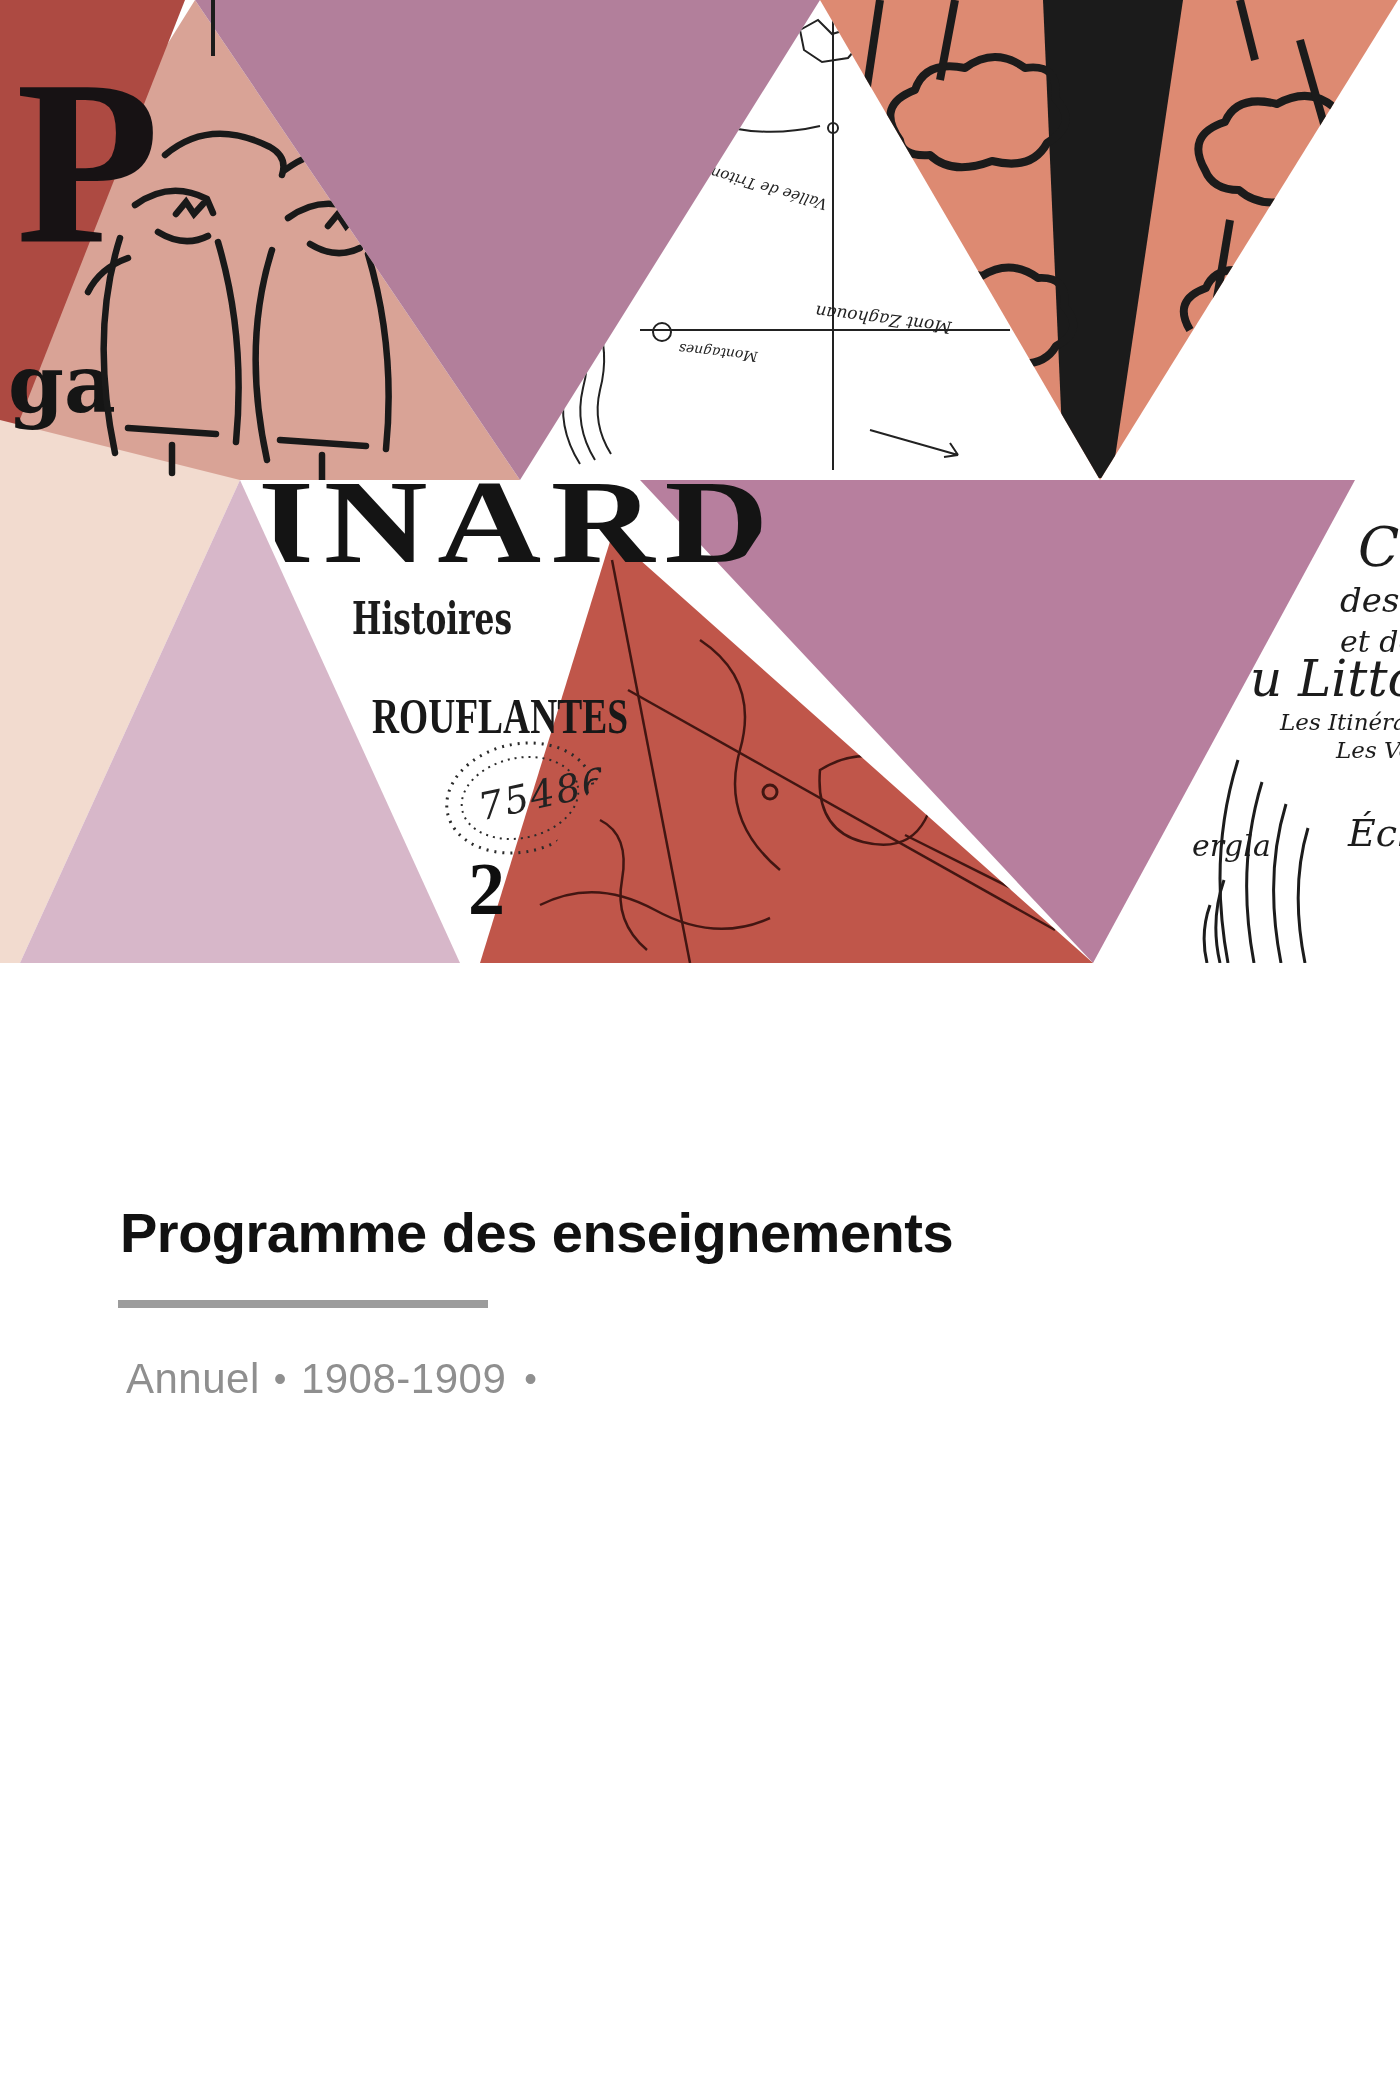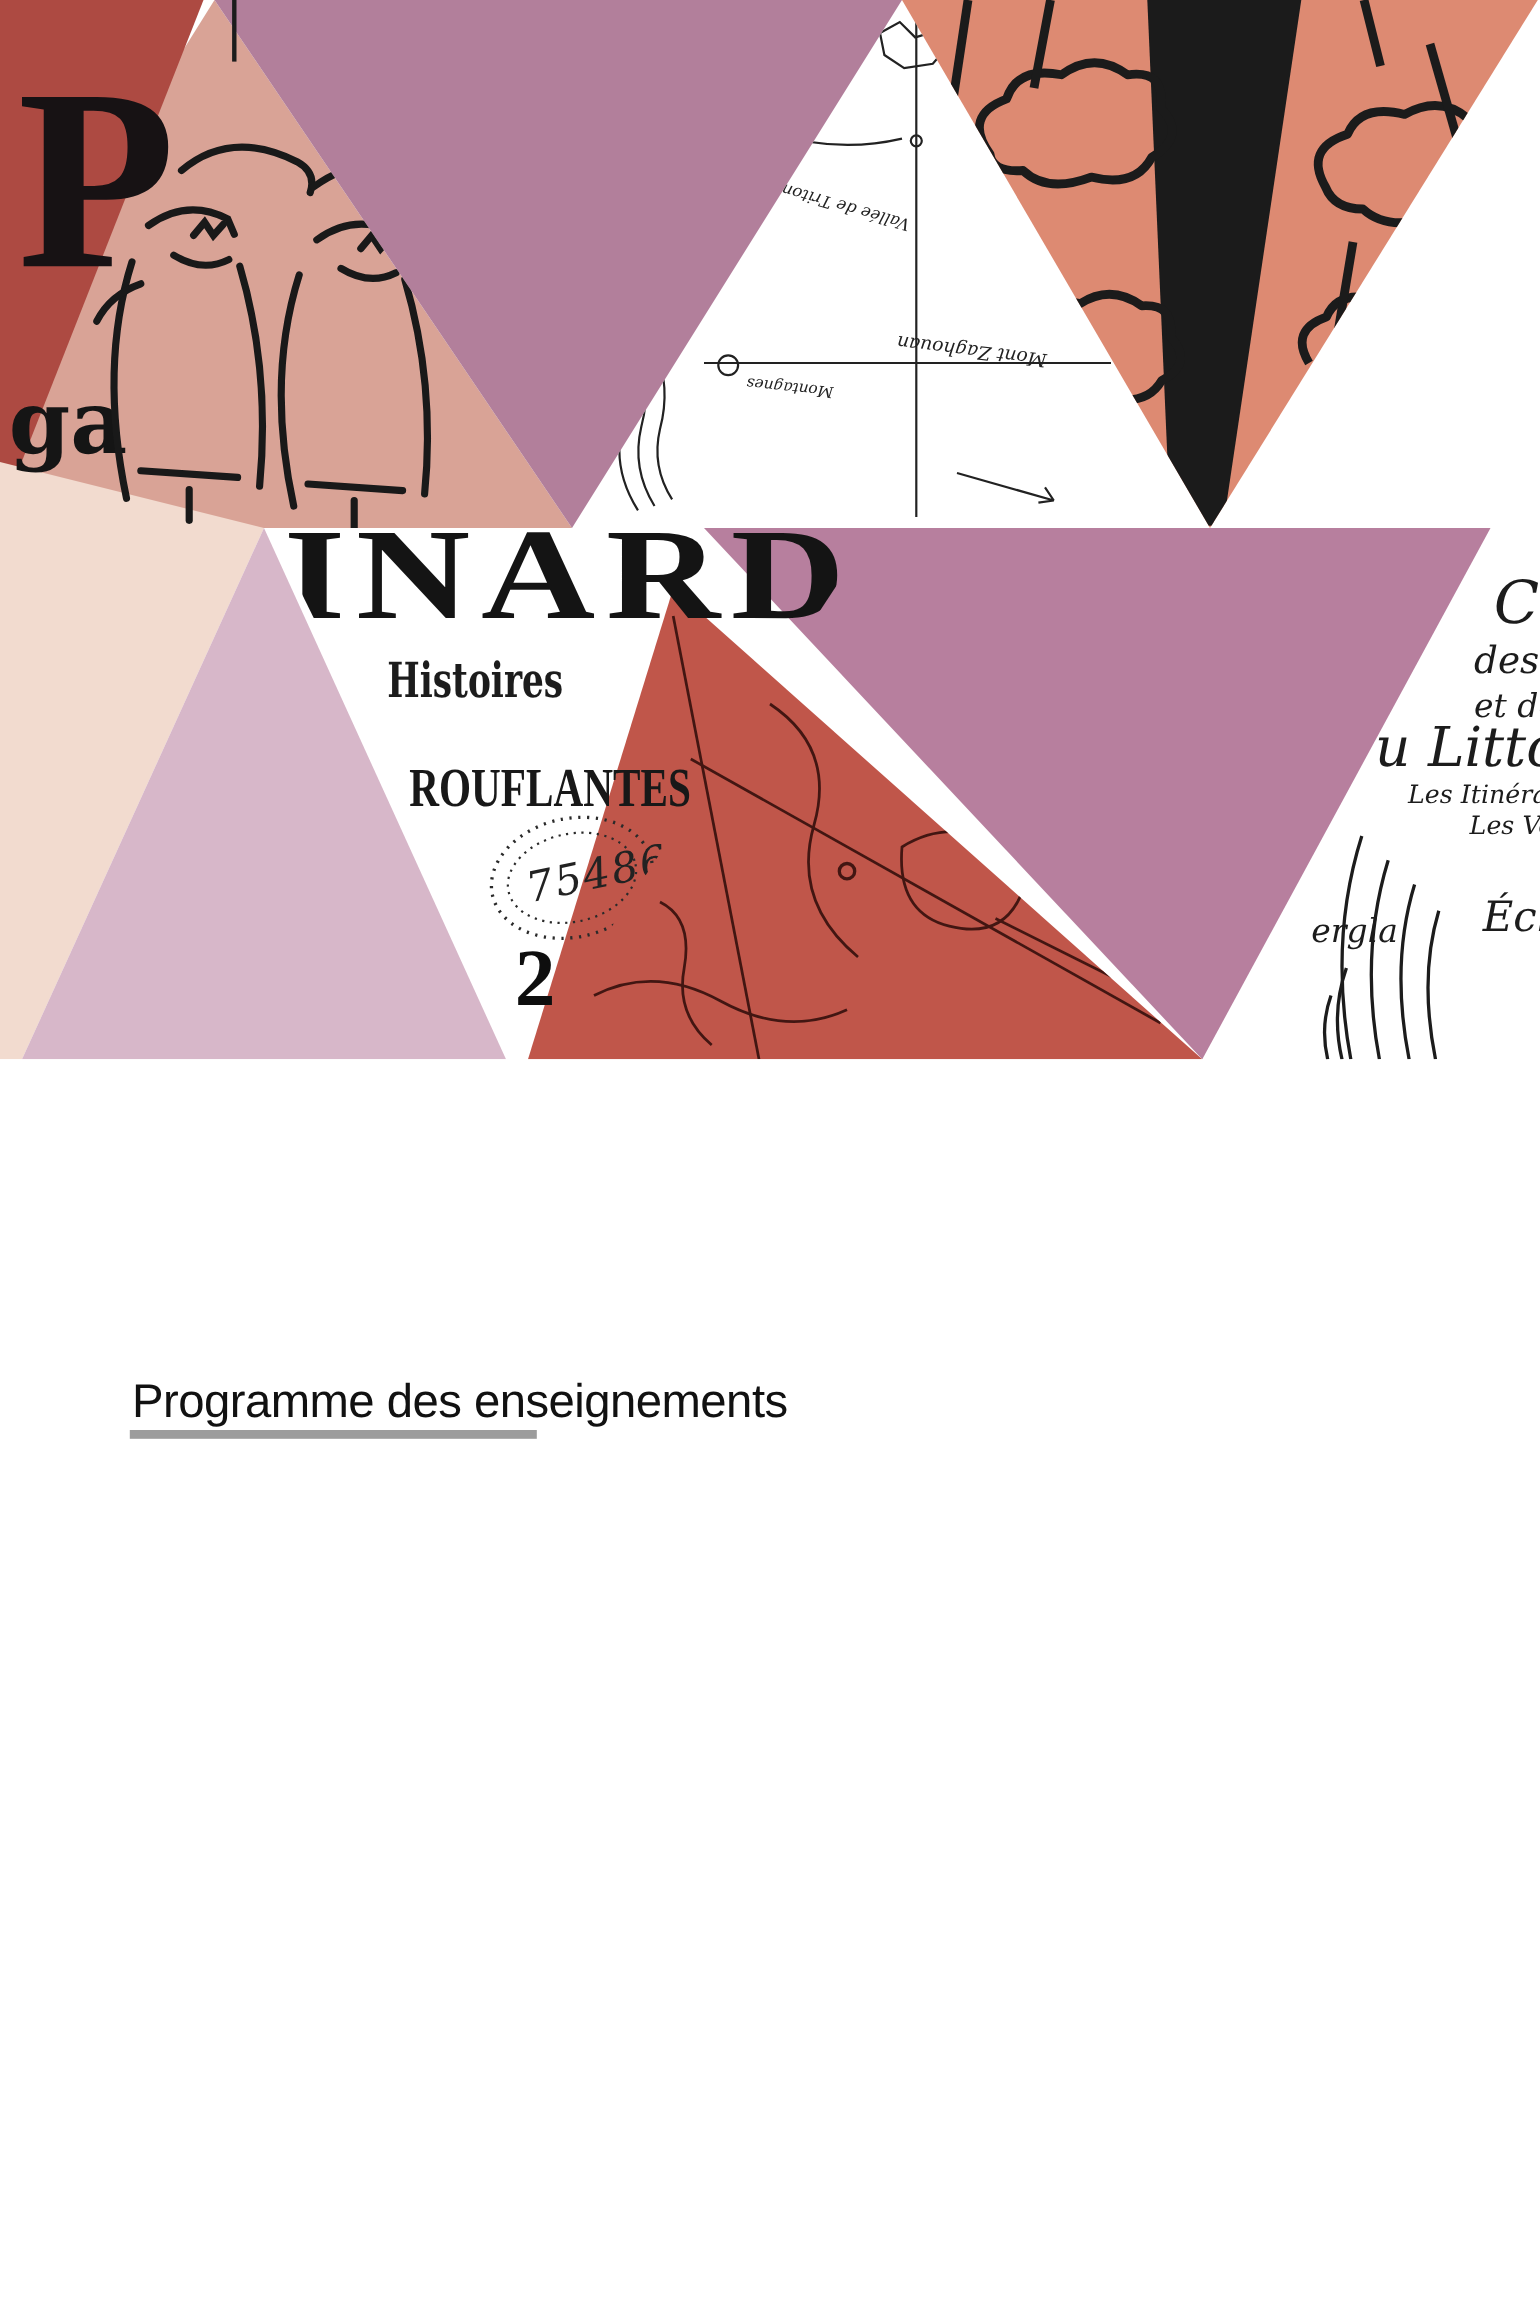--- a/index.html
+++ b/index.html
@@ -6,22 +6,22 @@
   .page{
     position:relative;
     width:1400px;
     height:2099px;
     background:#ffffff;
     overflow:hidden;
     font-family:"Liberation Sans", sans-serif;
   }
   .collage{position:absolute;left:0;top:0;width:1400px;height:963px;display:block;}
   .title{
-    position:absolute;left:120px;top:1251px;
-    font-size:43px;font-weight:normal;color:#111111;
+    position:absolute;left:120px;top:1202px;
+    font-size:56px;font-weight:bold;color:#111111;
     letter-spacing:-0.5px;white-space:nowrap;line-height:1.1;
   }
   .rule{
     position:absolute;left:118px;top:1300px;
     width:370px;height:8px;background:#9c9c9c;
   }
   .subtitle{
     position:absolute;left:126px;top:1356px;
     font-size:42px;color:#8f8f8f;letter-spacing:0.5px;
     white-space:nowrap;line-height:1.1;
@@ -162,20 +162,21 @@
         <path d="M1286,804 q-22,72 -5,159"></path>
         <path d="M1308,828 q-18,60 -3,135"></path>
         <path d="M1224,880 q-14,40 -4,83"></path>
         <path d="M1210,905 q-10,28 -3,58"></path>
       </g>
     </g>
   </svg>
 
   <div class="title">Programme des enseignements</div>
   <div class="rule"></div>
+  <div class="subtitle"><span>Annuel</span><span class="sep">•</span><span>1908-1909</span><span class="sep last">•</span></div>
 
   <div class="logos">
     
     
     
     
     
   </div>
 
 </div>

